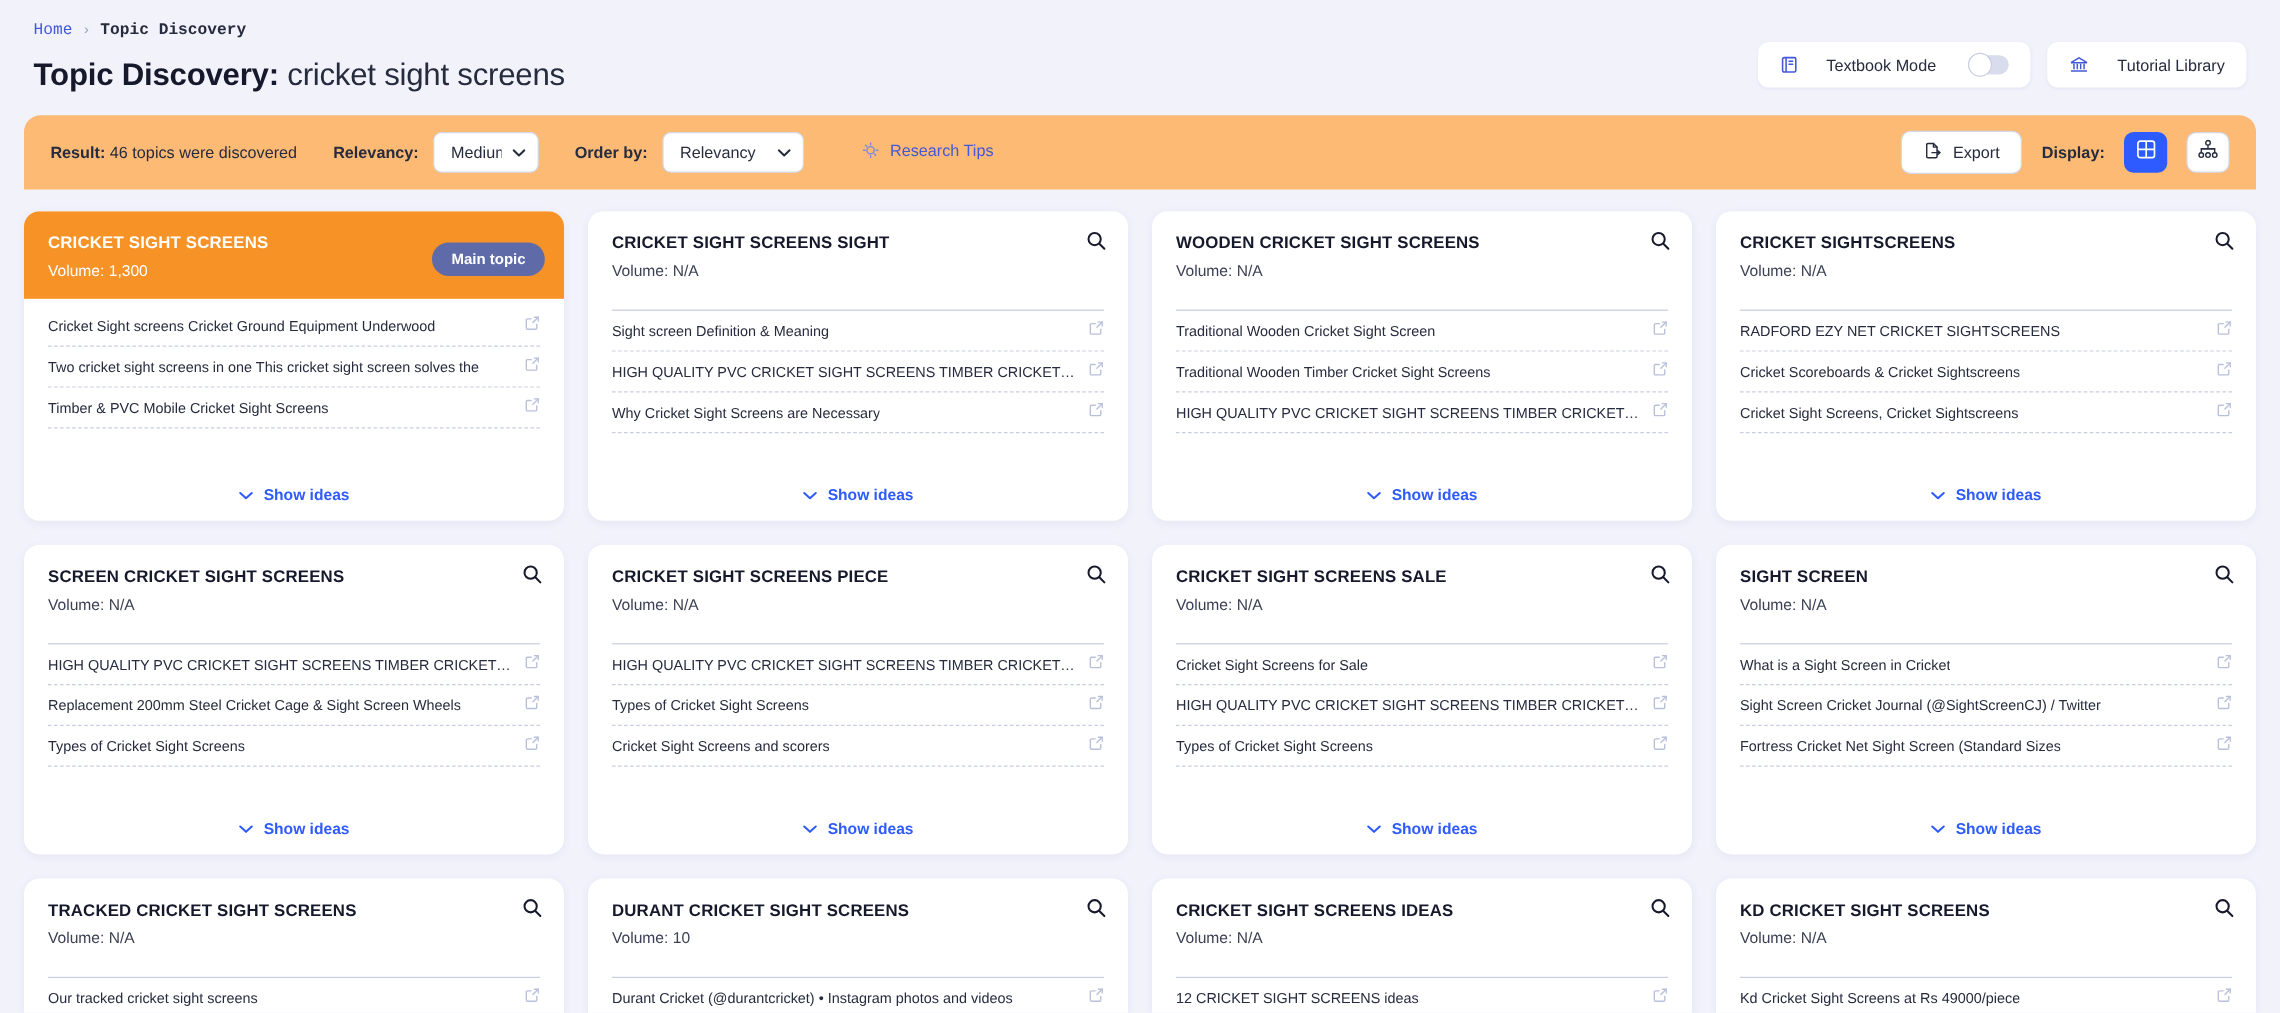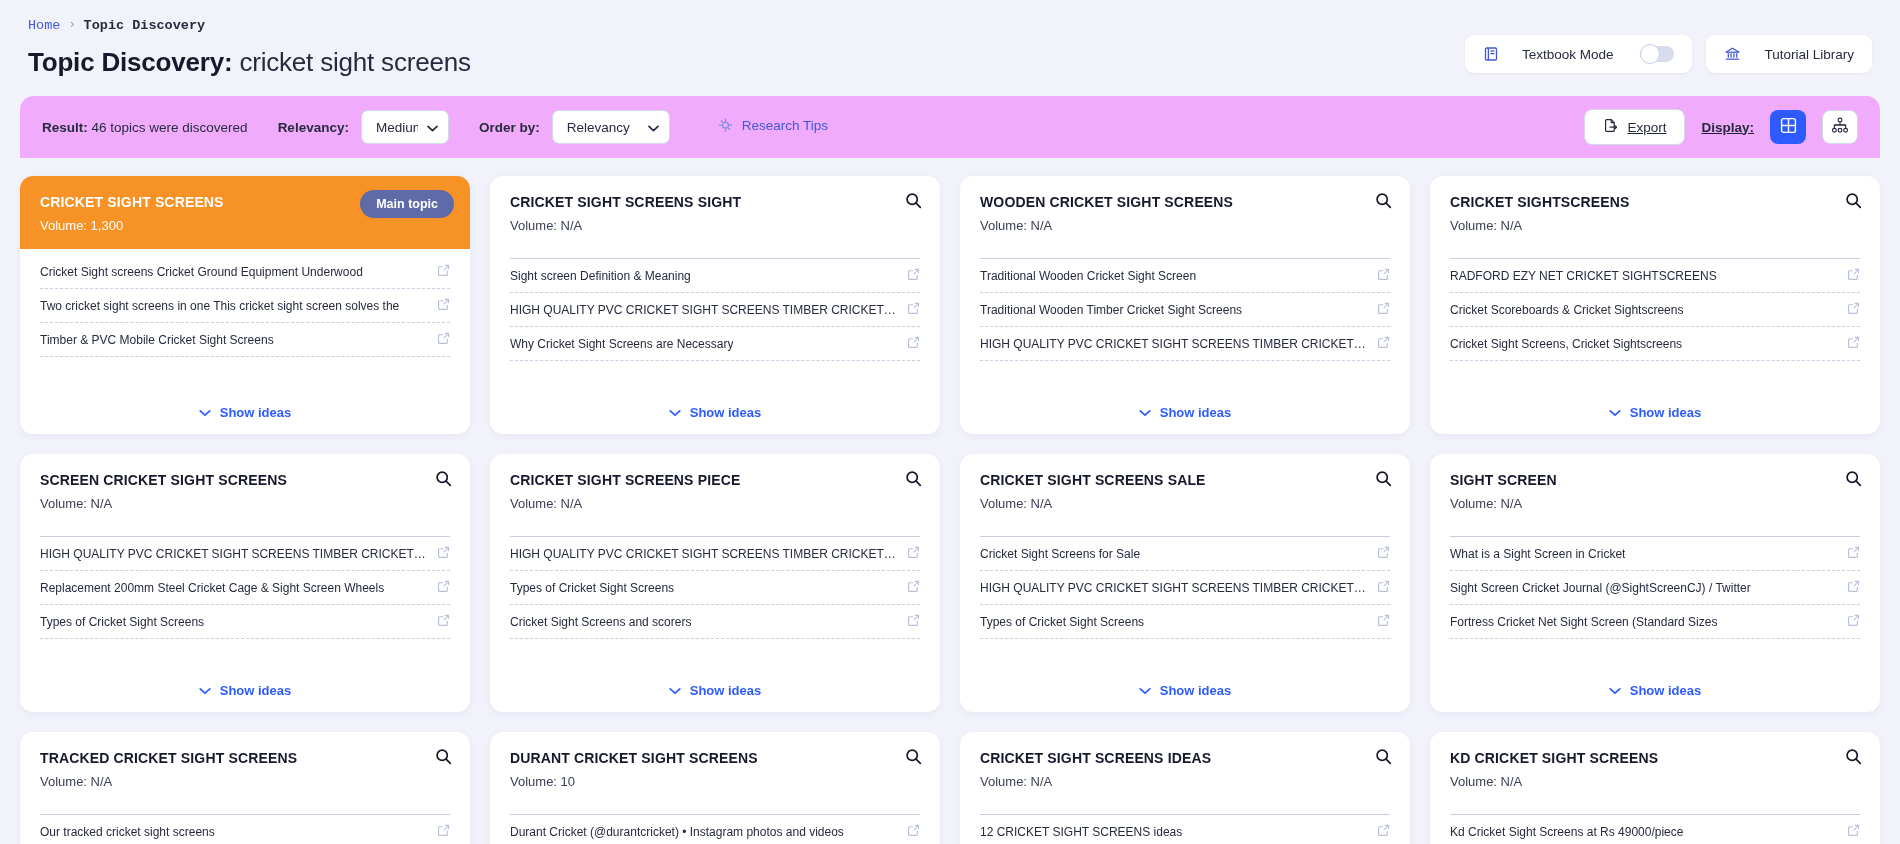--- a/index.html
+++ b/index.html
@@ -82,21 +82,21 @@
     left: 0; top: -2px;
     width: 20px; height: 20px;
     border-radius: 50%;
     background: #ffffff;
     border: 1px solid #c9cde2;
   }
 
   
   .toolbar-wrap {
     margin: 0 20px;
-    background: #f0abfc;
+    background: #fdba74;
     border-radius: 14px 14px 0 0;
     height: 62px;
     display: flex;
     align-items: center;
     padding: 0 22px;
     position: relative;
   }
   .result-text { font-size: 13.5px; color: #262b3d; margin-right: 30px; white-space: nowrap;}
   .result-text b { font-weight: 700; }
 
@@ -130,21 +130,20 @@
     color: #4258d6; font-size: 13.5px; cursor: pointer;
     margin-left: 18px;
   }
 
   .toolbar-right {
     position: absolute;
     right: 22px;
     display: flex;
     align-items: center;
     gap: 16px;
-    text-decoration: underline;
   }
   .export-btn {
     display: flex; align-items: center; gap: 9px;
     border: 1px solid #d3d7e8;
     border-radius: 8px;
     height: 36px;
     padding: 0 18px;
     font-size: 13.5px;
     color: #262b3d;
     background: #fff;
@@ -245,21 +244,21 @@
   .card.main .card-head {
     background: #f79226;
     padding: 18px 20px 16px 20px;
   }
   .card.main .card-title { color: #ffffff; }
   .card.main .card-vol   { color: #ffffff; }
   .card.main .card-body  { padding-top: 6px; }
   .main-badge {
     position: absolute;
     right: 16px;
-    top: 14px;
+    top: 26px;
     background: #5f6ba8;
     color: #ffffff;
     font-size: 12.5px;
     font-weight: 600;
     border-radius: 16px;
     padding: 7px 16px;
     cursor: pointer;
   }
 </style>
 </head>

